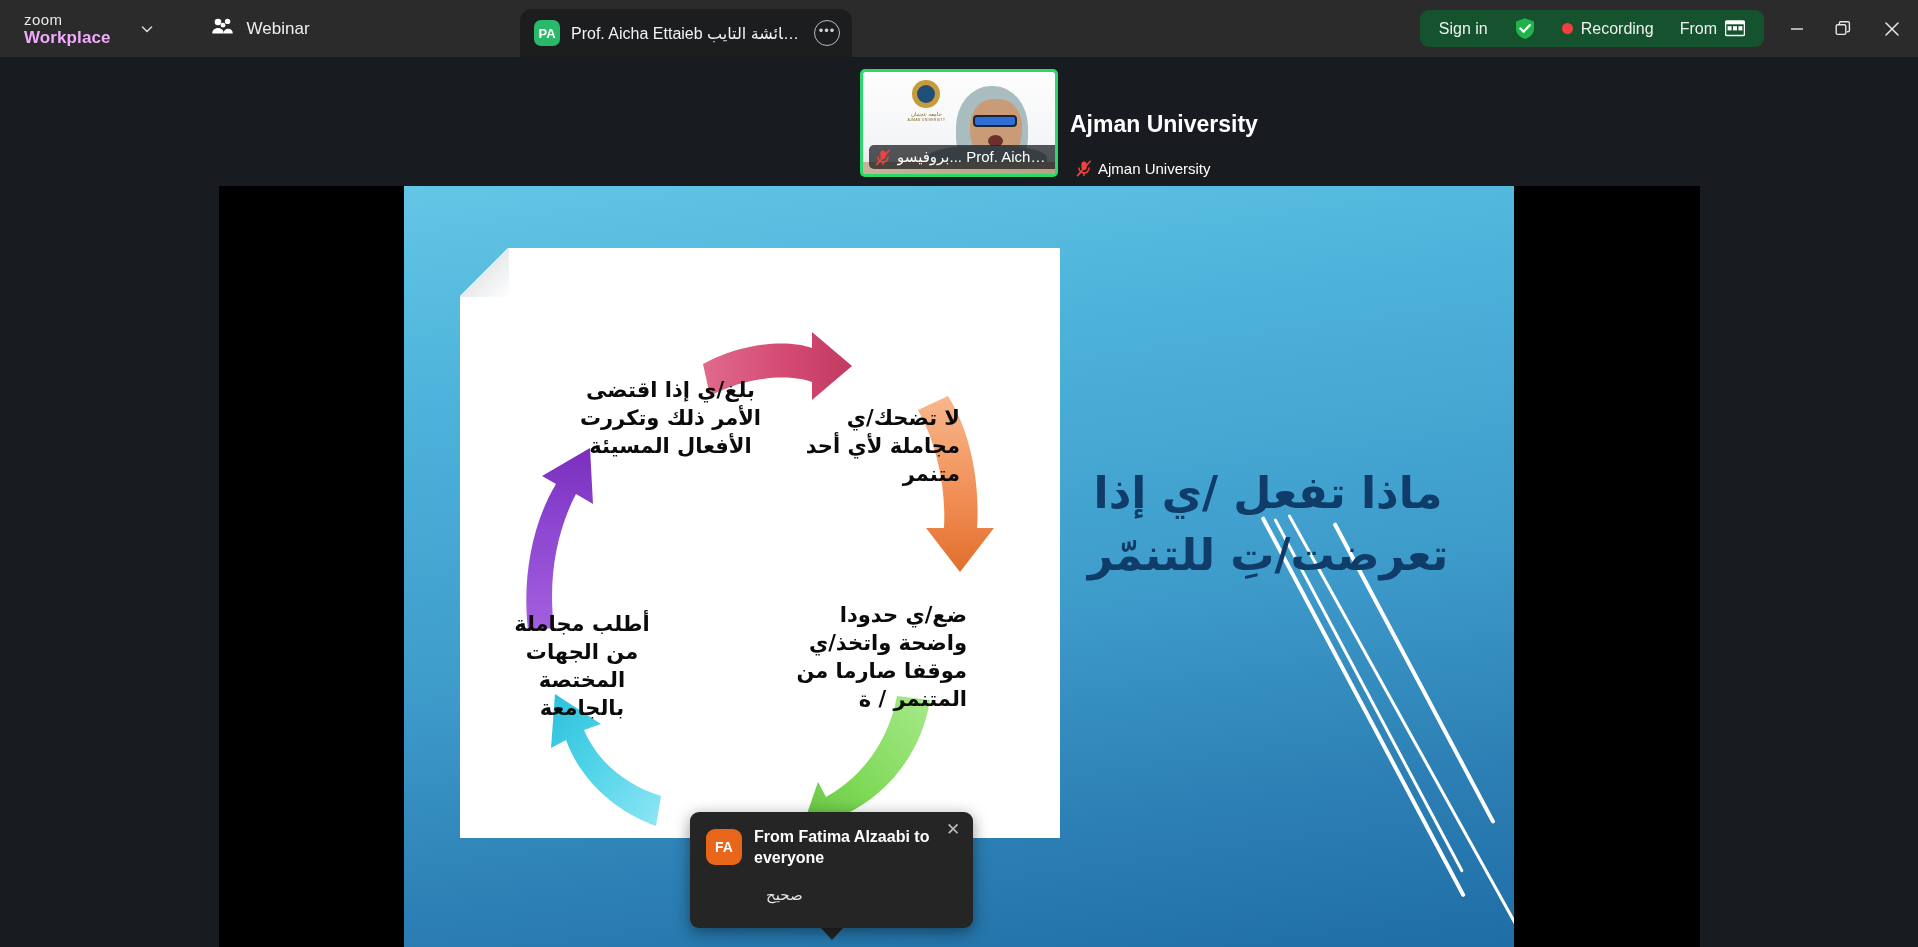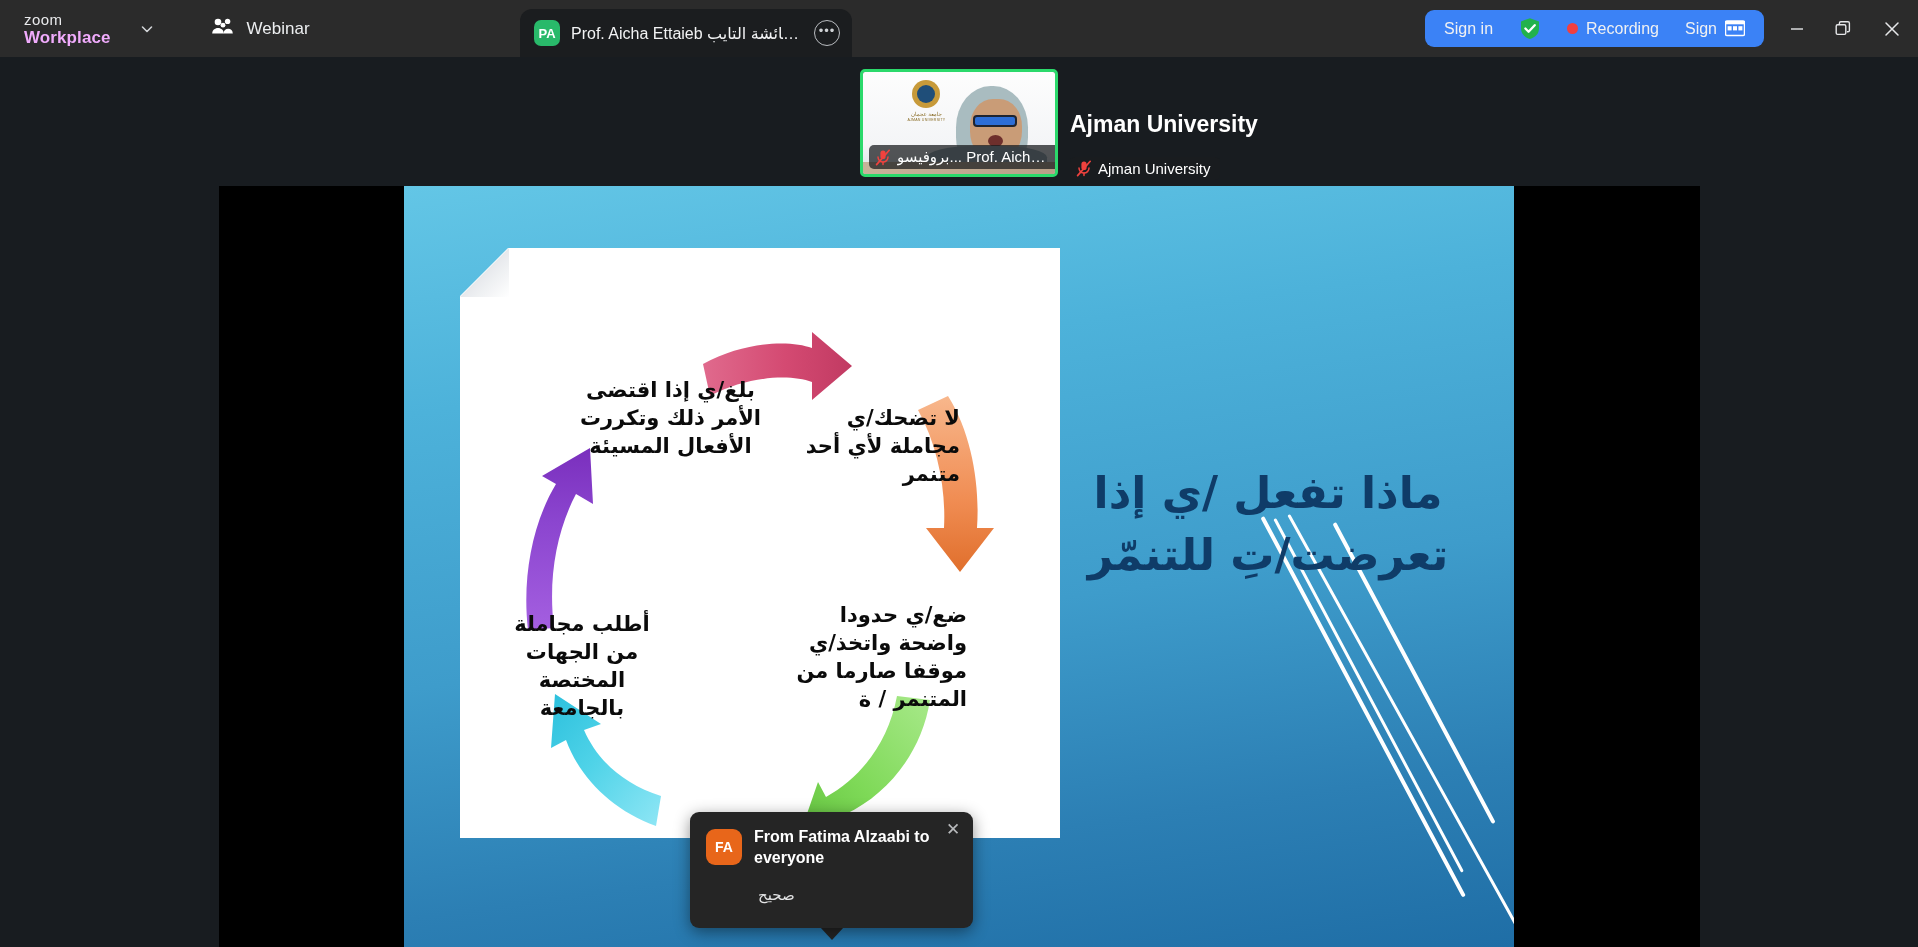--- a/index.html
+++ b/index.html
@@ -70,21 +70,21 @@
     cursor: pointer; flex-shrink: 0; margin-left: 4px;
     padding-bottom: 6px;
   }
 
   .win-right {
     position: absolute; right: 0; top: 0; height: 57px;
     display: flex; align-items: center;
   }
   .right-pill {
     display: flex; align-items: center; gap: 0;
-    background: #3b82f6; border-radius: 9px;
+    background: #14532d; border-radius: 9px;
     height: 37px; padding: 0 6px; margin-right: 10px;
   }
   .pill-item {
     display: flex; align-items: center; gap: 8px;
     padding: 0 13px; height: 37px; cursor: pointer;
     color: #f0f1f2; font-size: 16px; white-space: nowrap;
   }
   .shield {
     width: 22px; height: 23px; position: relative; display: inline-block;
   }
@@ -290,21 +290,21 @@
     width: 36px; height: 36px; border-radius: 9px;
     background: #e8661a; color: #ffffff;
     font-size: 14px; font-weight: 700;
     display: flex; align-items: center; justify-content: center;
   }
   .toast-head {
     position: absolute; left: 64px; top: 14px; width: 185px;
     color: #ffffff; font-size: 16px; font-weight: 700; line-height: 1.32;
   }
   .toast-msg {
-    position: absolute; left: 68px; top: 74px;
+    position: absolute; left: 76px; top: 74px;
     color: #e4e5e6; font-size: 15px; direction: rtl;
     font-family: "DejaVu Sans", "Liberation Sans", sans-serif;
   }
   .toast-close {
     position: absolute; right: 9px; top: 6px;
     width: 22px; height: 22px; color: #b7b9bb;
     display: flex; align-items: center; justify-content: center;
     font-size: 17px; cursor: pointer;
   }
 </style>
@@ -361,21 +361,21 @@
           </svg>
         </span>
       </div>
 
       <div class="pill-item">
         <span class="rec-dot"></span>
         <span>Recording</span>
       </div>
 
       <div class="pill-item">
-        <span>Sign</span>
+        <span>From</span>
         <span class="view-icon">
           <svg width="20" height="17" viewBox="0 0 20 17">
             <rect x="0.5" y="1" width="19" height="14.5" rx="1.6" fill="none" stroke="#ffffff" stroke-width="1.5"></rect>
             <rect x="2.6" y="6.2" width="4" height="4.2" fill="#ffffff"></rect>
             <rect x="8" y="6.2" width="4" height="4.2" fill="#ffffff"></rect>
             <rect x="13.4" y="6.2" width="4" height="4.2" fill="#ffffff"></rect>
             <rect x="0.5" y="1" width="19" height="3.3" fill="#ffffff"></rect>
           </svg>
         </span>
       </div>

